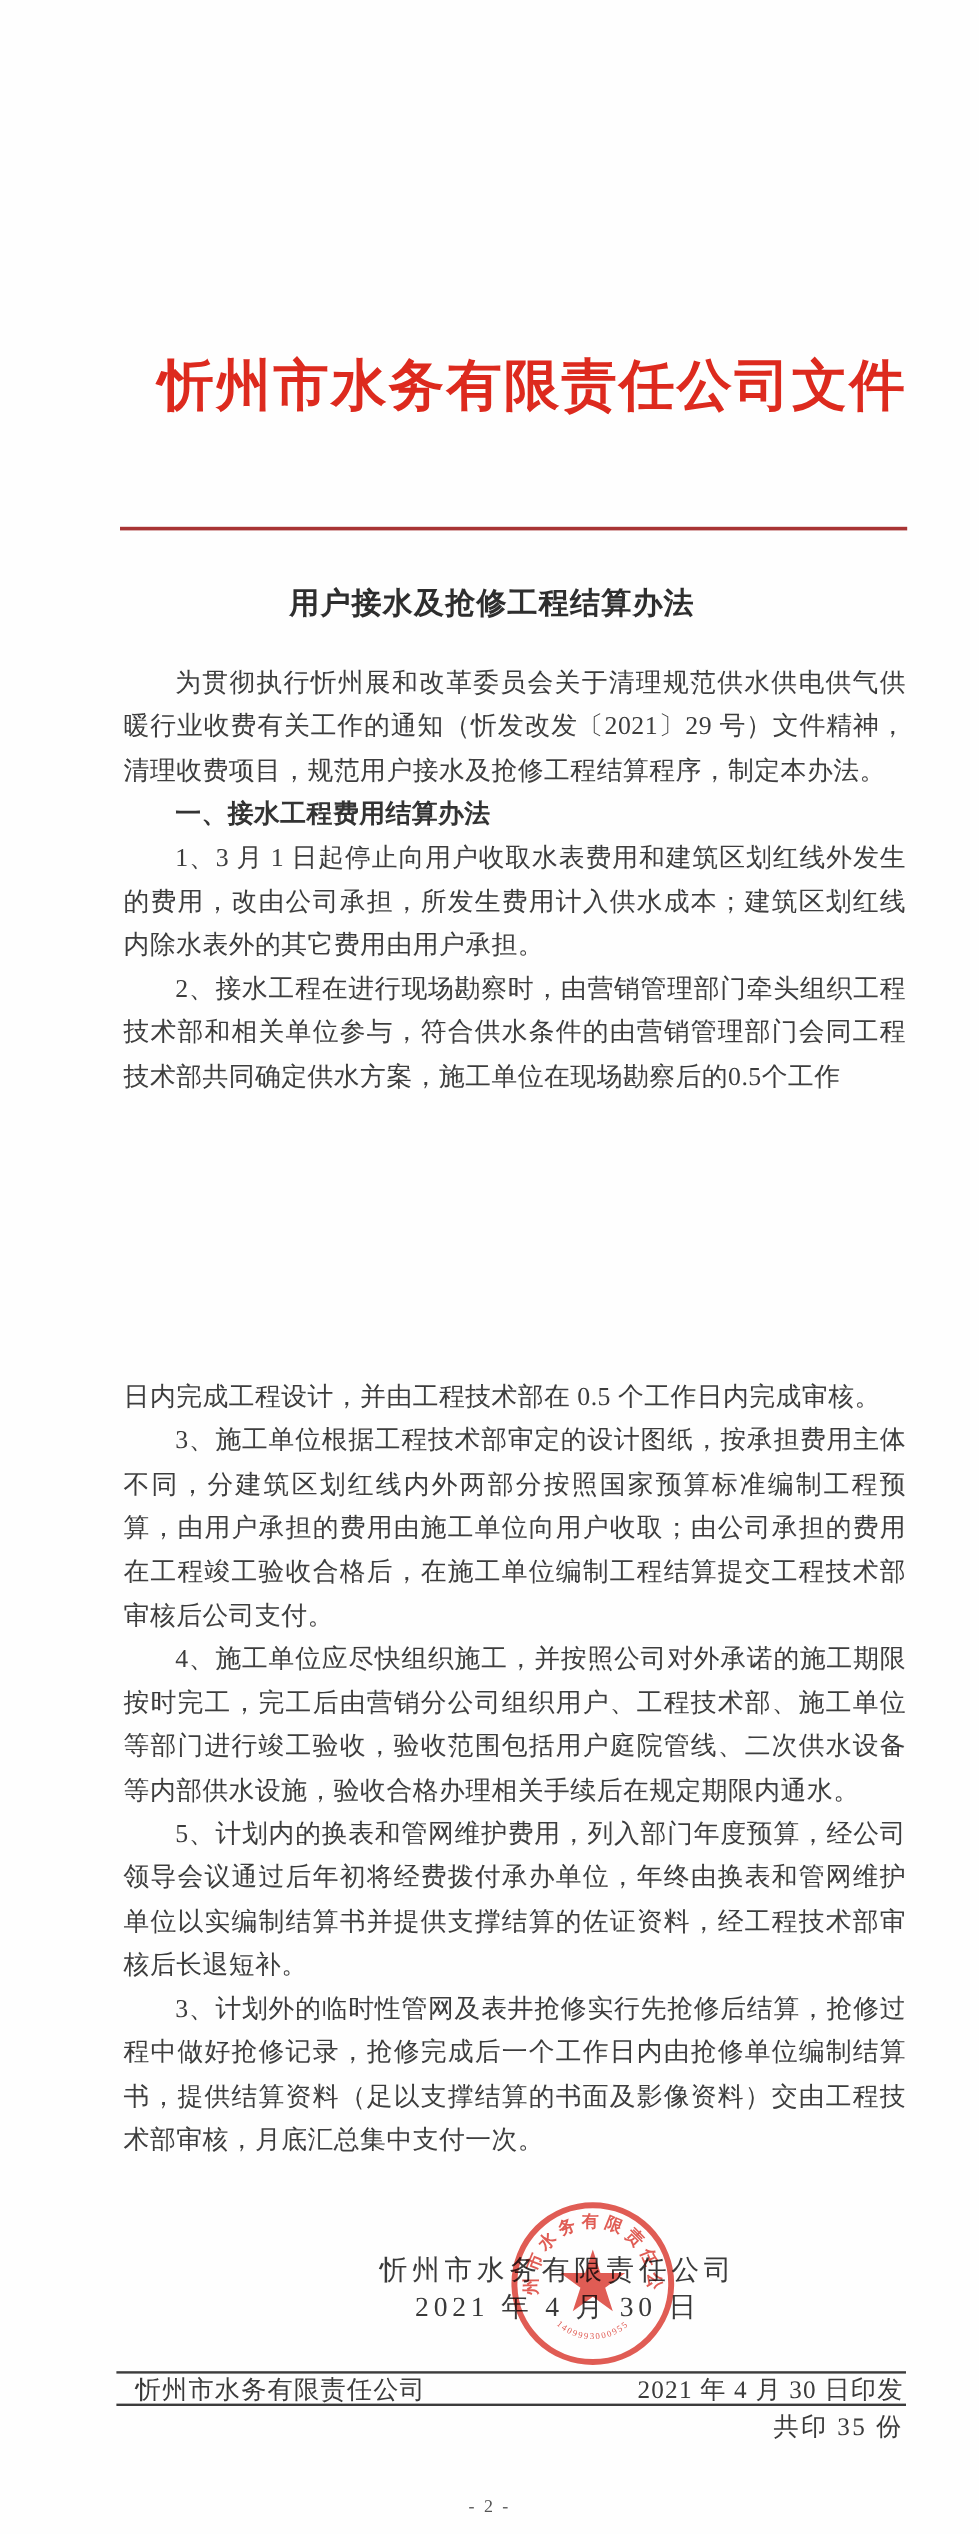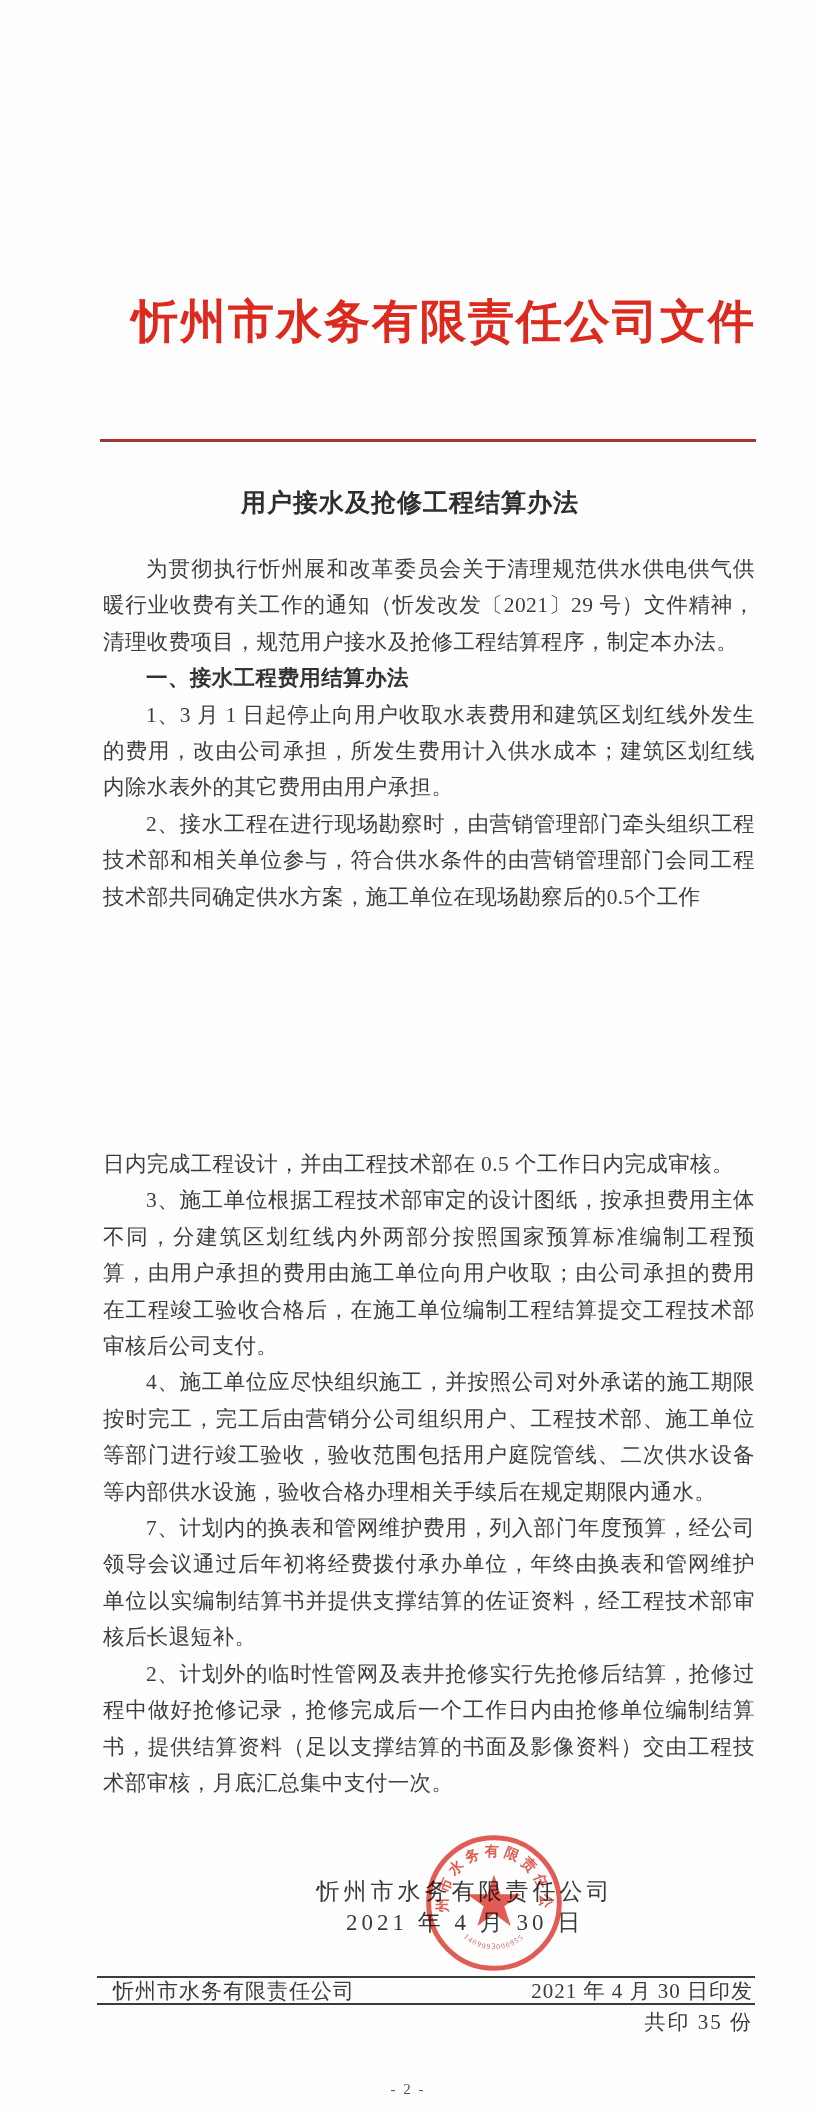--- a/index.html
+++ b/index.html
@@ -82,22 +82,22 @@
       <p class="indent">为贯彻执行忻州展和改革委员会关于清理规范供水供电供气供暖行业收费有关工作的通知（忻发改发〔2021〕29 号）文件精神，清理收费项目，规范用户接水及抢修工程结算程序，制定本办法。</p>
       <p class="heading">一、接水工程费用结算办法</p>
       <p class="indent">1、3 月 1 日起停止向用户收取水表费用和建筑区划红线外发生的费用，改由公司承担，所发生费用计入供水成本；建筑区划红线内除水表外的其它费用由用户承担。</p>
       <p class="indent">2、接水工程在进行现场勘察时，由营销管理部门牵头组织工程技术部和相关单位参与，符合供水条件的由营销管理部门会同工程技术部共同确定供水方案，施工单位在现场勘察后的0.5个工作</p>
     </div>
 
   <div class="body page2" id="page2-body">
       <p class="noindent">日内完成工程设计，并由工程技术部在 0.5 个工作日内完成审核。</p>
       <p class="indent">3、施工单位根据工程技术部审定的设计图纸，按承担费用主体不同，分建筑区划红线内外两部分按照国家预算标准编制工程预算，由用户承担的费用由施工单位向用户收取；由公司承担的费用在工程竣工验收合格后，在施工单位编制工程结算提交工程技术部审核后公司支付。</p>
       <p class="indent">4、施工单位应尽快组织施工，并按照公司对外承诺的施工期限按时完工，完工后由营销分公司组织用户、工程技术部、施工单位等部门进行竣工验收，验收范围包括用户庭院管线、二次供水设备等内部供水设施，验收合格办理相关手续后在规定期限内通水。</p>
-      <p class="indent">7、计划内的换表和管网维护费用，列入部门年度预算，经公司领导会议通过后年初将经费拨付承办单位，年终由换表和管网维护单位以实编制结算书并提供支撑结算的佐证资料，经工程技术部审核后长退短补。</p>
-      <p class="indent">2、计划外的临时性管网及表井抢修实行先抢修后结算，抢修过程中做好抢修记录，抢修完成后一个工作日内由抢修单位编制结算书，提供结算资料（足以支撑结算的书面及影像资料）交由工程技术部审核，月底汇总集中支付一次。</p>
+      <p class="indent">5、计划内的换表和管网维护费用，列入部门年度预算，经公司领导会议通过后年初将经费拨付承办单位，年终由换表和管网维护单位以实编制结算书并提供支撑结算的佐证资料，经工程技术部审核后长退短补。</p>
+      <p class="indent">3、计划外的临时性管网及表井抢修实行先抢修后结算，抢修过程中做好抢修记录，抢修完成后一个工作日内由抢修单位编制结算书，提供结算资料（足以支撑结算的书面及影像资料）交由工程技术部审核，月底汇总集中支付一次。</p>
     </div>
 
   <div class="signature">
     <div>忻州市水务有限责任公司</div>
     <div>2021 年 4 月 30 日</div>
   </div>
 
   <svg class="seal" viewBox="0 0 200 200" xmlns="http://www.w3.org/2000/svg">
     <defs>
       <path id="sealTopArc" d="M 38,122 A 66,66 0 1 1 162,122" fill="none"></path>

